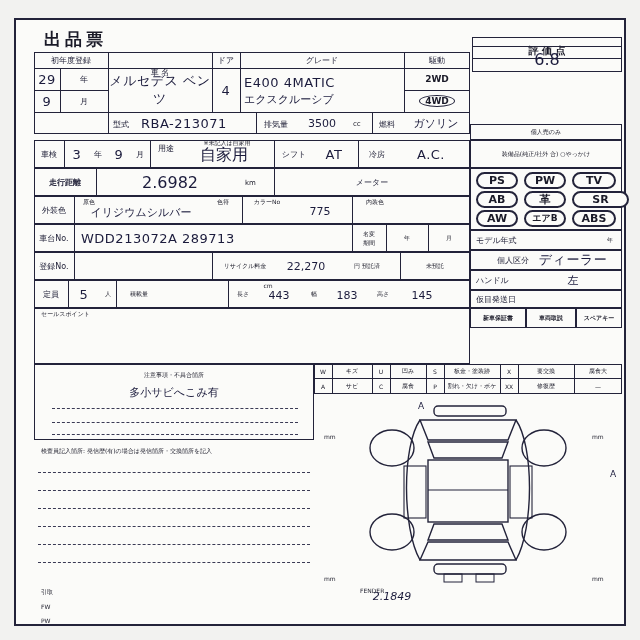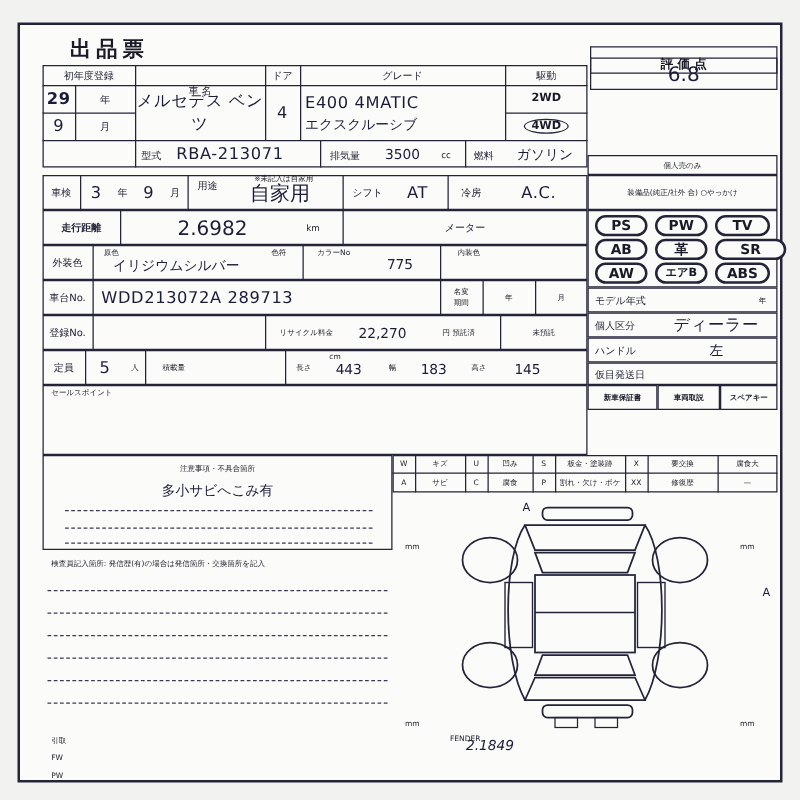--- a/index.html
+++ b/index.html
@@ -34,21 +34,21 @@
   .title{ font-size:17px; font-weight:bold; letter-spacing:4px; }
   .tiny{ font-size:7px; }
   .xtiny{ font-size:6px; }
   svg{ display:block; }
 </style>
 </head>
 <body>
 
 <div class="sheet">
 
-  <div class="cell" style="left:28px;top:8px;width:160px;height:24px;margin-left:12px;">
+  <div class="cell" style="left:28px;top:8px;width:160px;height:24px;">
     <span class="title">出品票</span>
   </div>
 
   <div class="cell bx ctr" style="left:456px;top:17px;width:150px;height:22px;font-size:10px;font-weight:bold;align-items:flex-end;">
     <span>評 価 点</span>
   </div>
   <div class="cell bx ctr" style="left:456px;top:26px;width:150px;height:26px;">
     <span class="hw hand-l">6.8</span>
   </div>
 
@@ -73,21 +73,21 @@
   <div class="cell" style="left:18px;top:48px;width:436px;height:0;border-top:1px solid #23233a;"></div>
   <div class="cell" style="left:92px;top:32px;width:0;height:82px;border-left:1px solid #23233a;"></div>
   <div class="cell" style="left:196px;top:32px;width:0;height:60px;border-left:1px solid #23233a;"></div>
   <div class="cell" style="left:224px;top:32px;width:0;height:60px;border-left:1px solid #23233a;"></div>
   <div class="cell" style="left:388px;top:32px;width:0;height:60px;border-left:1px solid #23233a;"></div>
   <div class="cell" style="left:18px;top:92px;width:436px;height:0;border-top:1px solid #23233a;"></div>
   <div class="cell" style="left:44px;top:48px;width:0;height:44px;border-left:1px solid #23233a;"></div>
   <div class="cell" style="left:18px;top:70px;width:74px;height:0;border-top:1px solid #23233a;"></div>
   <div class="cell" style="left:388px;top:70px;width:66px;height:0;border-top:1px solid #23233a;"></div>
 
-  <div class="cell ctr" style="left:18px;top:48px;width:26px;height:22px;font-weight:bold;">
+  <div class="cell ctr" style="left:18px;top:48px;width:26px;height:22px;">
       <span class="hw hand">29</span>
     </div>
   <div class="cell ctr" style="left:44px;top:48px;width:48px;height:22px;">
       <span class="lbl">年</span>
     </div>
   <div class="cell ctr" style="left:18px;top:70px;width:26px;height:22px;">
       <span class="hw hand">9</span>
     </div>
   <div class="cell ctr" style="left:44px;top:70px;width:48px;height:22px;">
       <span class="lbl">月</span>
@@ -339,21 +339,21 @@
 
   <div class="cell bx" style="left:454px;top:210px;width:152px;height:20px;"></div>
   <div class="cell lft" style="left:457px;top:210px;width:70px;height:20px;">
       <span class="lbl">モデル年式</span>
     </div>
   <div class="cell ctr" style="left:584px;top:210px;width:20px;height:20px;">
       <span class="xtiny">年</span>
     </div>
 
   <div class="cell bx" style="left:454px;top:230px;width:152px;height:20px;"></div>
-  <div class="cell lft" style="left:457px;top:230px;width:56px;height:20px;">
+  <div class="cell lft" style="left:457px;top:230px;width:56px;height:20px;justify-content:flex-end;">
       <span class="lbl">個人区分</span>
     </div>
   <div class="cell ctr" style="left:510px;top:230px;width:94px;height:20px;">
       <span class="hw hand">ディーラー</span>
     </div>
 
   <div class="cell bx" style="left:454px;top:250px;width:152px;height:20px;"></div>
   <div class="cell lft" style="left:457px;top:250px;width:56px;height:20px;">
       <span class="lbl">ハンドル</span>
     </div>

